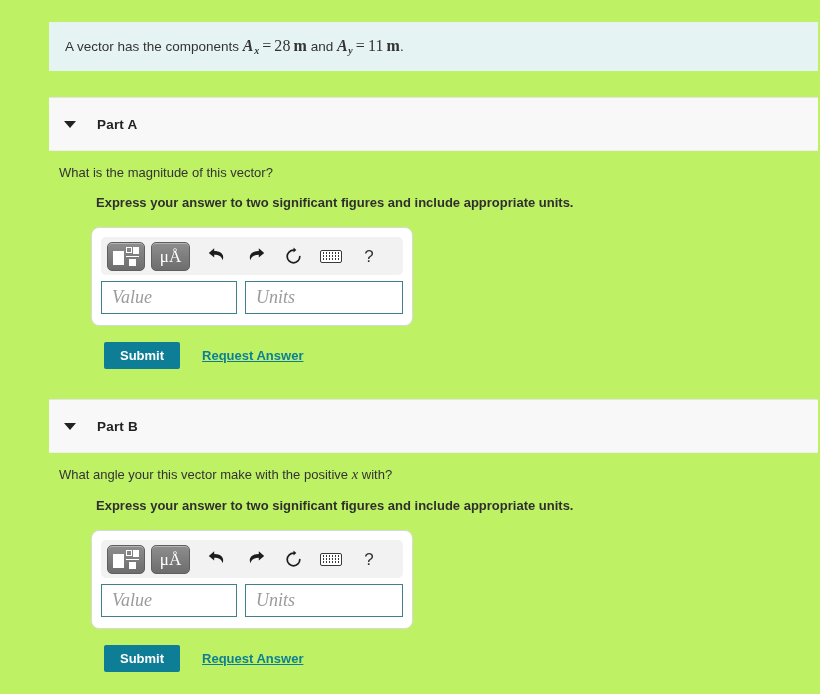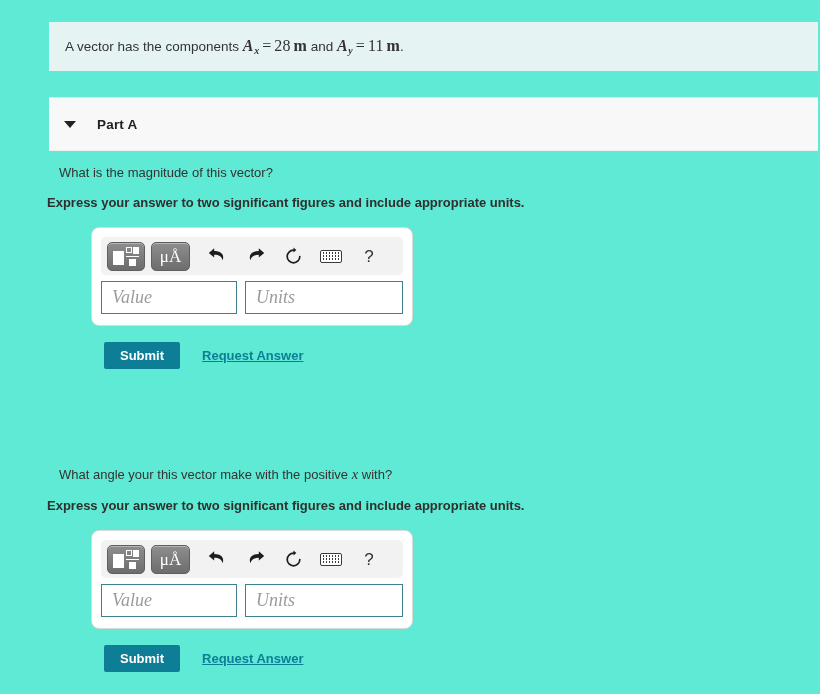--- a/index.html
+++ b/index.html
@@ -10,21 +10,21 @@
     height: 694px;
     background: #ffffff;
     font-family: "Liberation Sans", sans-serif;
     -webkit-font-smoothing: antialiased;
   }
   .page {
     position: relative;
     width: 820px;
     height: 694px;
     overflow: hidden;
-    background: #5eead4;
+    background: #bef264;
   }
 
   
   .statement-banner {
     position: absolute;
     left: 49px;
     top: 22px;
     width: 769px;
     height: 49px;
     background: #e5f4f3;
@@ -94,21 +94,21 @@
     font-size: 13px;
     color: #333333;
     margin-left: 59px;
     line-height: 1.35;
   }
   .question .mathtex { font-size: 14.5px; }
   .instruction {
     font-size: 13px;
     font-weight: 700;
     color: #2f2f2f;
-    margin-left: 47px;
+    margin-left: 96px;
     margin-top: 12px;
     line-height: 1.35;
   }
 
   
   .answer-box {
     margin-left: 91px;
     width: 322px;
     border: 1px solid #d8d8d8;
     border-radius: 8px;
@@ -316,20 +316,24 @@
         </div>
       </div>
     </div>
 
     <div class="actions" style="margin-top:16px;">
       <button class="submit-btn">Submit</button>
       <span class="request-link">Request Answer</span>
     </div>
   </div>
 
+  <div class="part-header" style="top:399px;">
+    <div class="caret"></div>
+    <div class="part-label">Part B</div>
+  </div>
 
   <div class="part-body" style="top:465px;">
     <div class="question"><span>What angle your this vector make with the positive </span><span class="mathtex"><i>x</i></span><span> with?</span></div>
     <div class="instruction">Express your answer to two significant figures and include appropriate units.</div>
 
     <div class="answer-box" style="margin-top:16px;">
       <div class="toolbar">
         <div class="tb-btn">
           <div class="tpl-icon">
             <div class="sq s1"></div>

